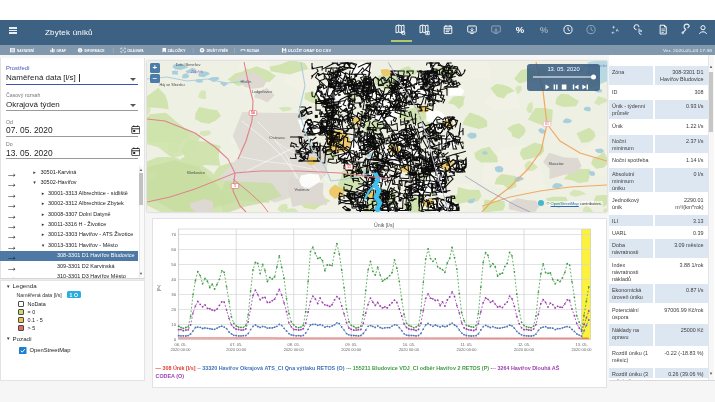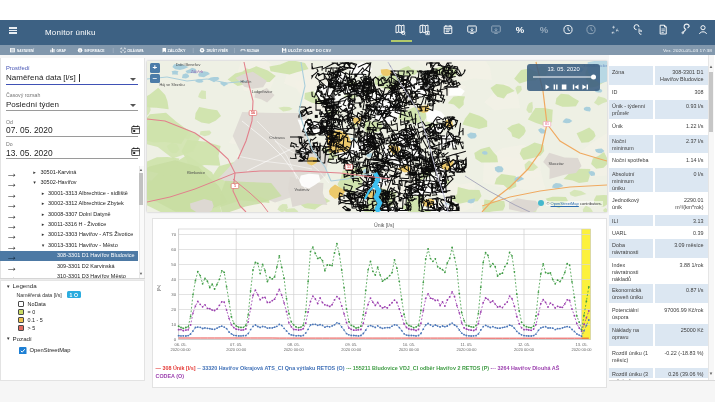--- a/index.html
+++ b/index.html
@@ -16,21 +16,21 @@
 .rrow{position:absolute;left:608.5px;width:106.5px}
 .rlab{position:absolute;left:612px;top:3.2px;font-size:5.4px;line-height:7.1px;color:#3c3c3c}
 .rval{position:absolute;right:11.5px;top:3.2px;font-size:5.4px;line-height:7.1px;color:#3c3c3c;text-align:right}
 .bluecell{position:absolute;background:#dce7f2}
 </style></head><body>
 <div class="abs" style="left:0;top:55px;width:715px;height:347px;background:#f6f6f6"></div>
 <div class="abs" style="left:0;top:20px;width:715px;height:24.5px;background:#3d6183"></div>
 <div class="abs" style="left:8.5px;top:27px;width:8px;height:1.6px;background:#e8edf2"></div>
 <div class="abs" style="left:8.5px;top:29.6px;width:8px;height:1.6px;background:#e8edf2"></div>
 <div class="abs" style="left:8.5px;top:32.2px;width:8px;height:1.6px;background:#e8edf2"></div>
-<div class="abs" style="left:45px;top:28px;font-size:8px;color:#fff;letter-spacing:0.2px">Monitor úniku</div>
+<div class="abs" style="left:45px;top:28px;font-size:8px;color:#fff;letter-spacing:0.2px">Zbytek úniků</div>
 <svg class="abs" style="left:390px;top:20px" width="325" height="24" viewBox="0 0 325 24">
     <g transform="translate(10,9.6) scale(0.95)" opacity="1" stroke="#ffffff" stroke-width="1" fill="none">
       <path d="M-4.2,-4 L-1.4,-4.8 L1.4,-4 L4.2,-4.8 L4.2,2.6 L1.4,3.4 L-1.4,2.6 L-4.2,3.4 Z"></path>
       <path d="M-1.4,-4.8 V2.6 M1.4,-4 V3.4"></path>
       <circle cx="3.4" cy="3.4" r="1.7"></circle>
       <path d="M4.6,4.6 L5.6,5.6"></path>
     </g>
     <g transform="translate(34,9.6) scale(0.95)" opacity="1" stroke="#ffffff" stroke-width="1" fill="none">
       <path d="M-4.2,-4 L-1.4,-4.8 L1.4,-4 L4.2,-4.8 L4.2,2.6 L1.4,3.4 L-1.4,2.6 L-4.2,3.4 Z"></path>
       <path d="M-1.4,-4.8 V2.6 M1.4,-4 V3.4"></path>
@@ -135,21 +135,21 @@
     <text x="234" y="7" font-size="4.5" fill="#b6c3d0">|</text>
     <text x="663" y="6.6" font-size="3.5" fill="#eef3f7" textLength="49" lengthAdjust="spacingAndGlyphs">Ver. 2020-05-03 17:38</text>
   </svg>
 <div class="abs" style="left:0;top:58px;width:144.5px;height:322.5px;background:#fff;border:1px solid #e3e3e3;border-top:none"></div>
 <div class="abs" style="left:6px;top:64.5px;font-size:5.8px;color:#4553b4">Prostředí</div>
 <div class="abs val" style="left:6px;top:73px">Naměřená data [l/s]</div>
 <div class="abs" style="left:79px;top:73.5px;width:0.9px;height:8.6px;background:#333"></div>
 <div class="abs arrow" style="left:130px;top:78px"></div>
 <div class="abs" style="left:6px;top:83.6px;width:131.5px;height:1.8px;background:#3f51b5"></div>
 <div class="abs lbl" style="left:6px;top:91.5px">Časový rozsah</div>
-<div class="abs val" style="left:6px;top:99.5px">Poslední týden</div>
+<div class="abs val" style="left:6px;top:99.5px">Okrajová týden</div>
 <div class="abs arrow" style="left:130px;top:104px"></div>
 <div class="abs ul" style="left:6px;top:109.8px;width:131.5px"></div>
 <div class="abs lbl" style="left:6px;top:118.5px">Od</div>
 <div class="abs val" style="left:6px;top:125px;font-size:8.4px">07. 05. 2020</div>
 <svg class="abs" style="left:130.5px;top:124.5px" width="9.5" height="9.5" viewBox="0 0 9.5 9.5">
     <rect x="0.8" y="1.5" width="7.9" height="7.2" rx="0.9" fill="none" stroke="#222" stroke-width="0.9"></rect>
     <path d="M0.8,3.8 H8.7 M2.8,0.4 V2 M6.7,0.4 V2" stroke="#222" stroke-width="0.9"></path>
     <rect x="2.2" y="5" width="2" height="2" fill="#222"></rect>
   </svg>
 <div class="abs ul" style="left:6px;top:135.5px;width:131.5px"></div>

